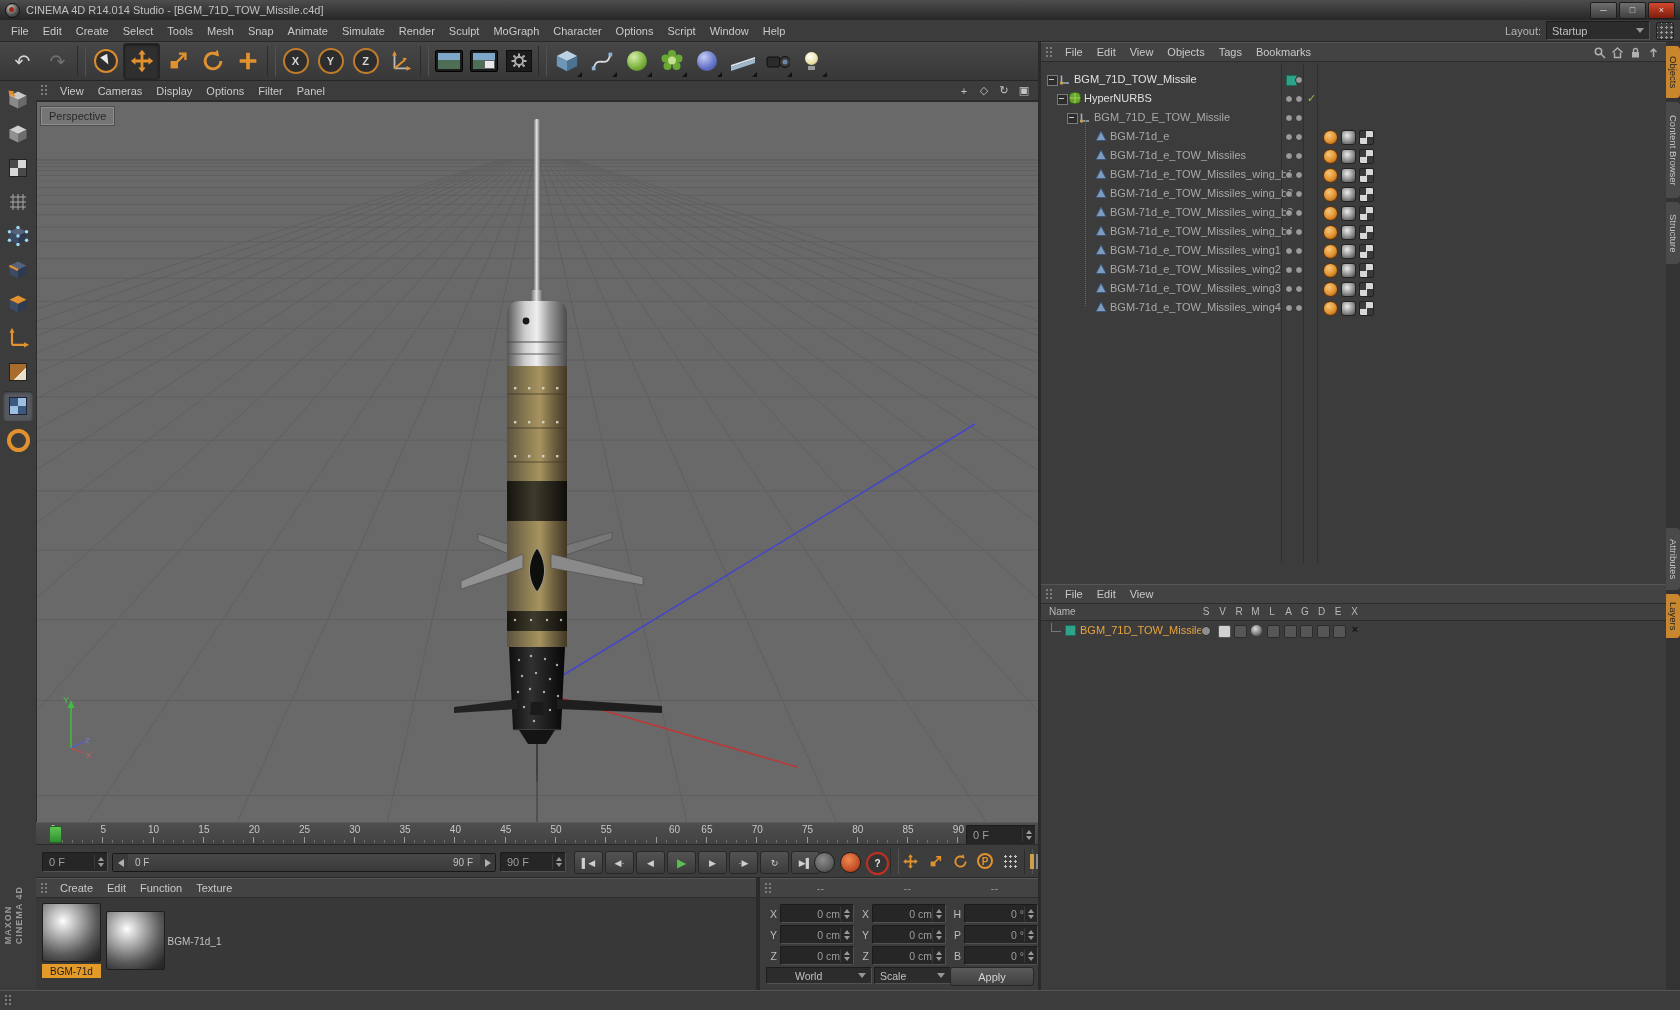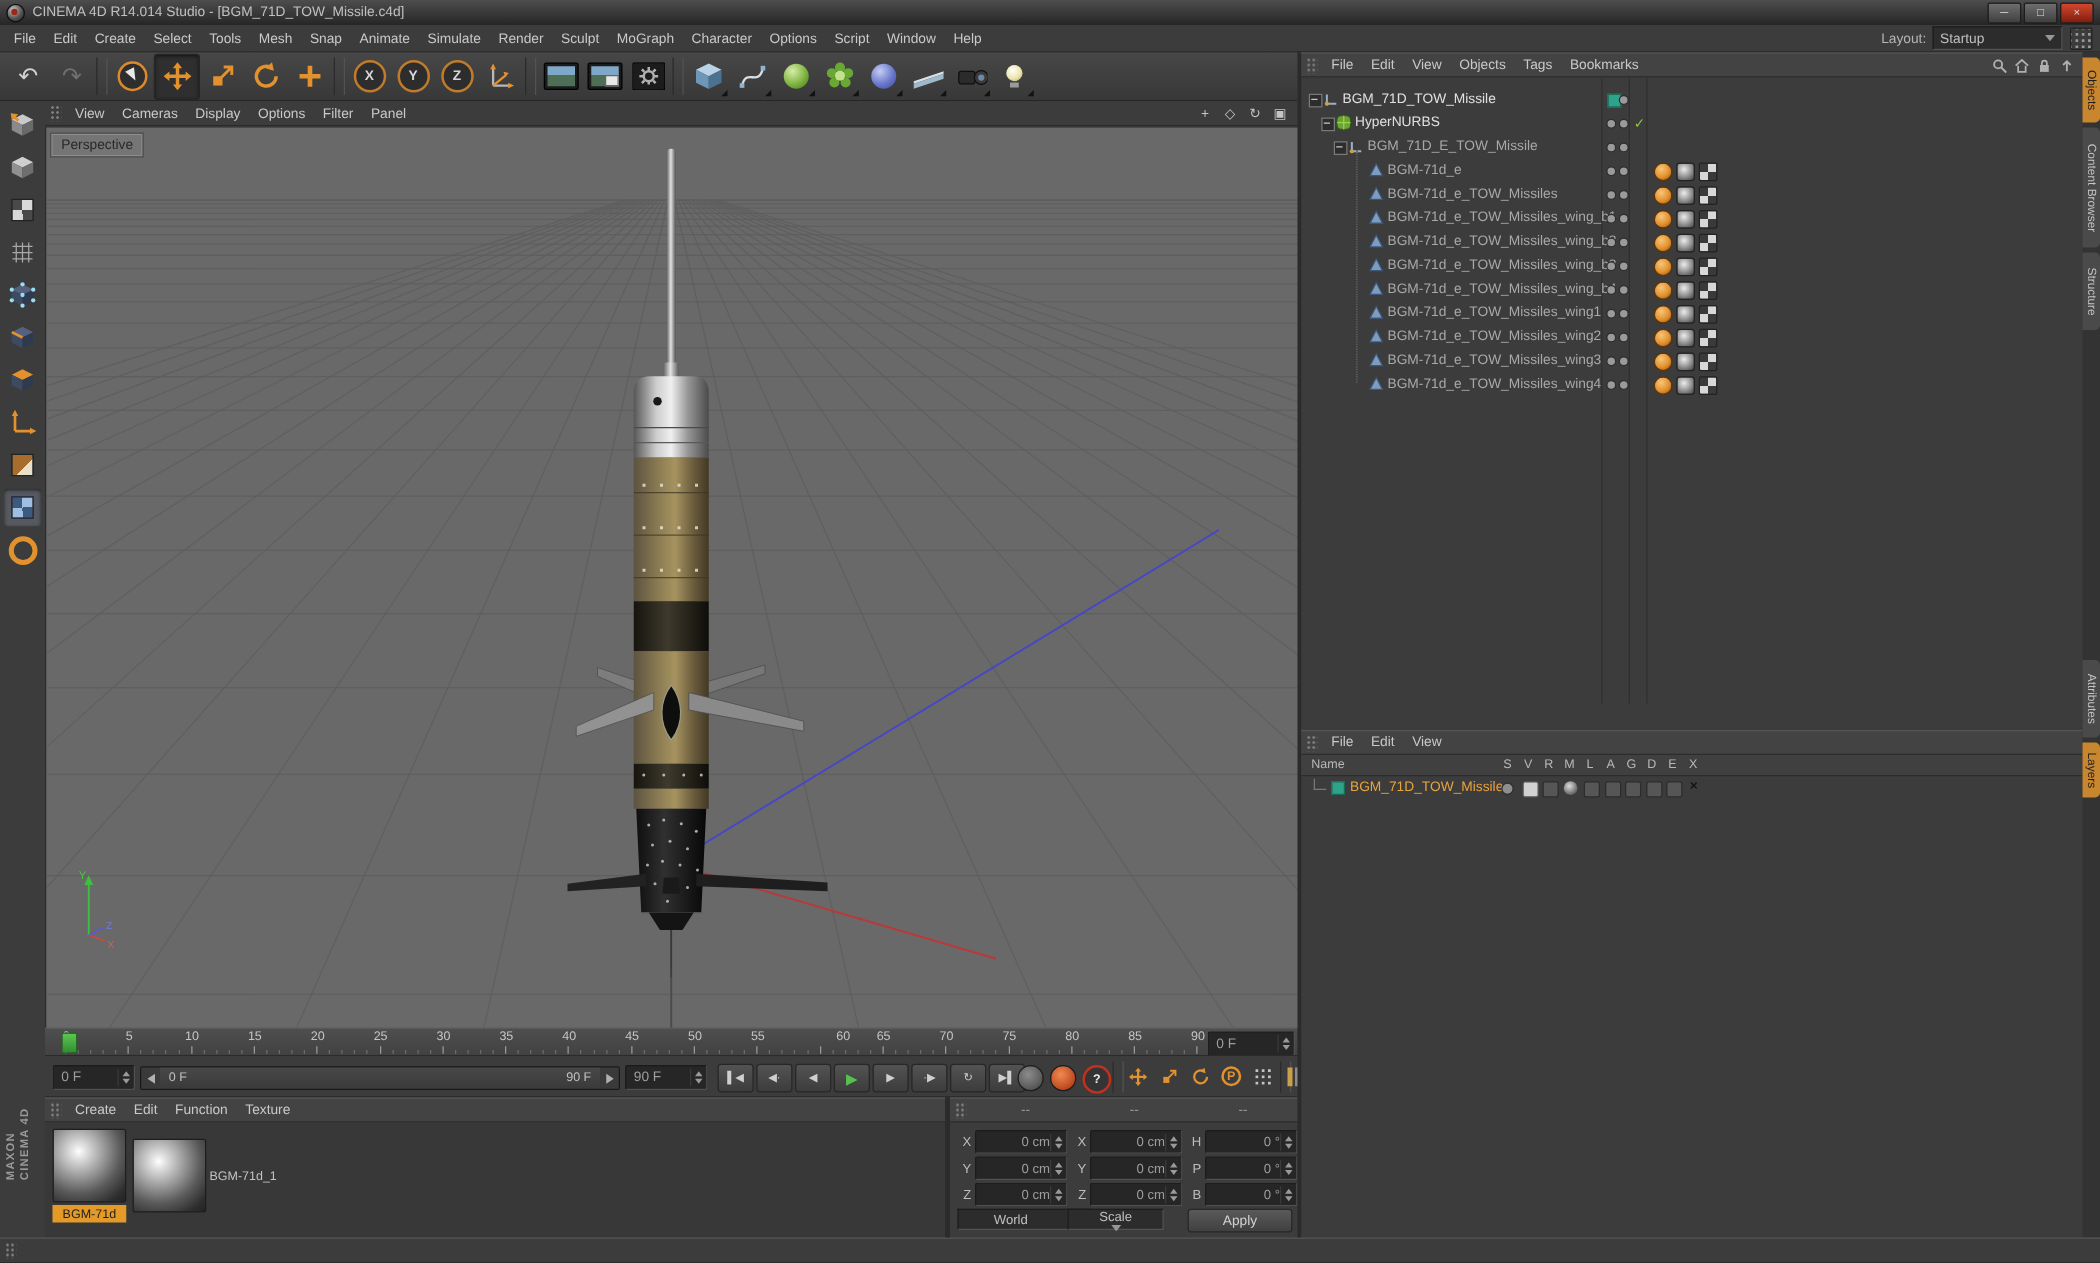--- a/index.html
+++ b/index.html
@@ -935,21 +935,21 @@
               <i class="stup"></i>
               <i class="stdn"></i>
             </span>
           </div>
         </div>
       </div>
     <div class="ddbox cdd" style="left:6px;top:89px;width:106px;padding-left:28px;">
       <span>World</span>
         <span class="caret"></span>
     </div>
-    <div class="ddbox cdd" style="left:94px;top:89px;width:77px;flex-direction:column;">
+    <div class="ddbox cdd" style="left:114px;top:89px;width:77px;">
       <span>Scale</span>
         <span class="caret"></span>
     </div>
     <div id="applybtn" style="left:190px;top:89px;width:82px;">Apply</div>
   </div>
 
   <div id="ompanel" class="abs">
     <div class="panelbar">
       <div class="handle"></div>
       <div id="ommenuitems" style="display:flex;">

